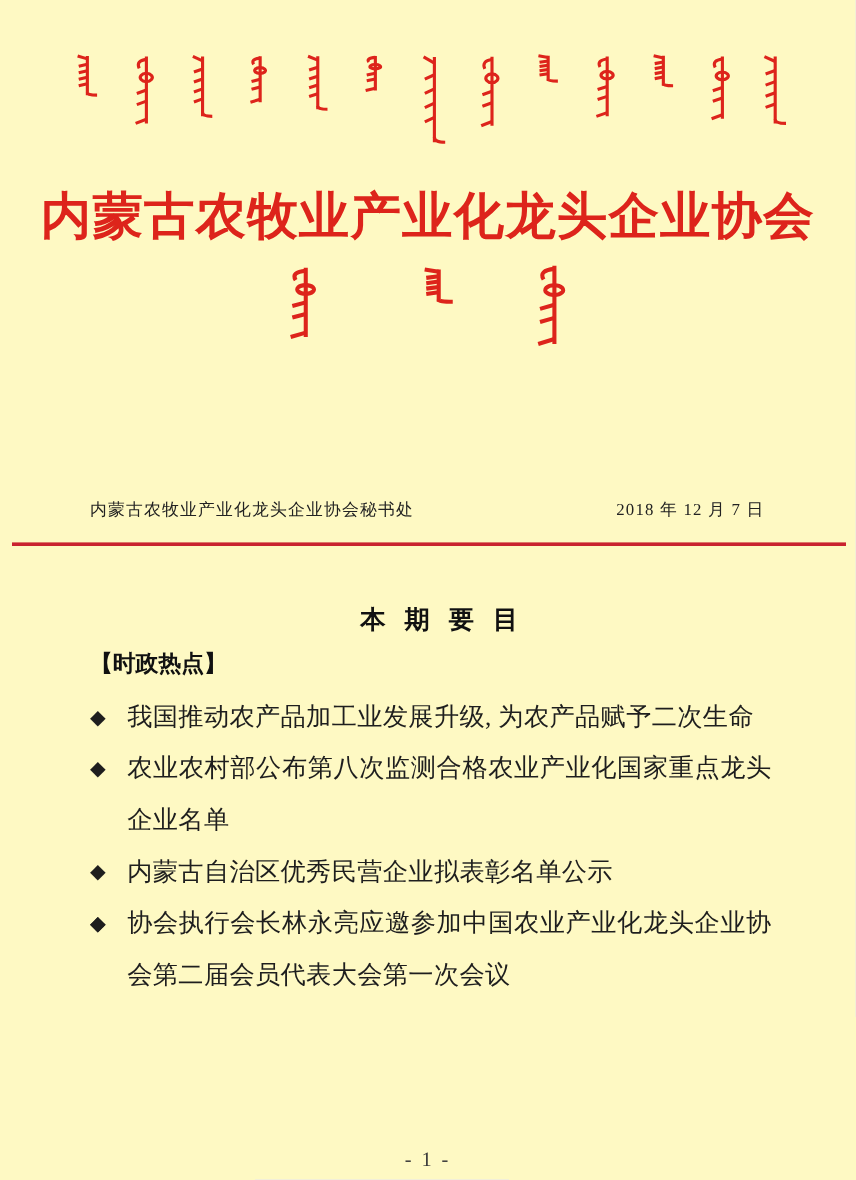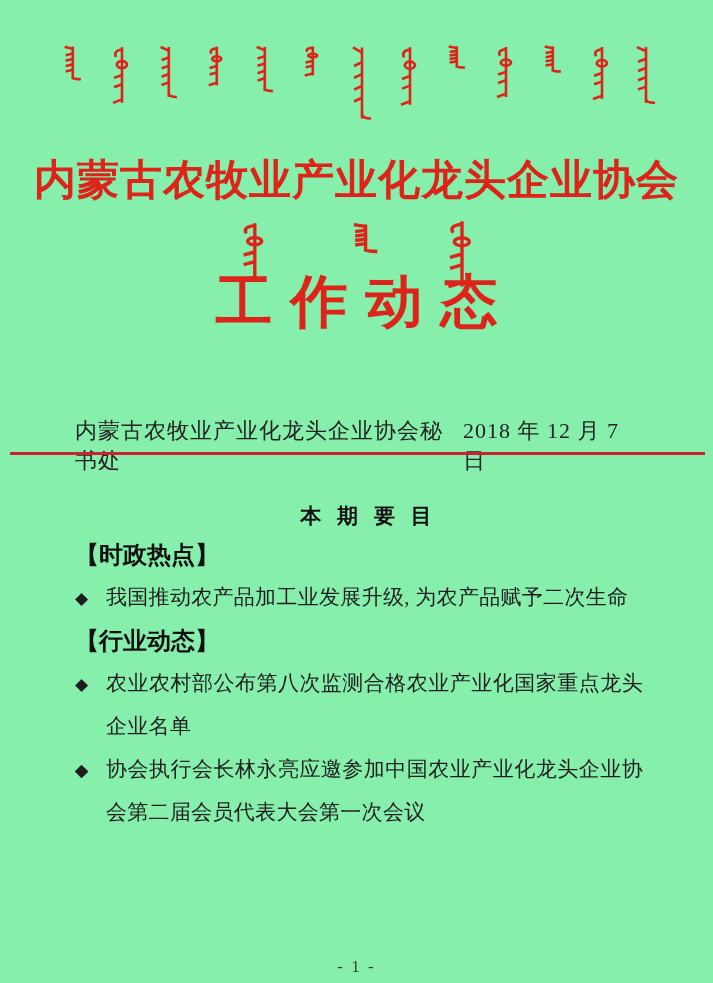--- a/index.html
+++ b/index.html
@@ -1,20 +1,20 @@
 <!DOCTYPE html>
 <html><head>
 <meta charset="utf-8">
 <style>
   html,body{margin:0;padding:0;background:#e8e8e8;}
   .page{
     position:relative;
     width:713px;height:983px;
     margin:0 auto;
-    background:#86efac;
+    background:#fef9c3;
     overflow:hidden;
     font-family:"Liberation Serif","DejaVu Serif",serif;
     color:#1c1c1c;
   }
   
   .mg{position:absolute;left:0;stroke:#dd241b;fill:none;}
   .mg-banner{top:40px;width:713px;height:132px;stroke-width:2.6;}
   .mg-mid{top:212px;width:713px;height:100px;stroke-width:3.4;}
   
   .org-title{
@@ -32,41 +32,41 @@
   }
   .issue-line{
     position:absolute;top:366px;left:0;width:100%;
     text-align:center;
     font-size:22px;font-weight:bold;letter-spacing:2px;
     color:#111;white-space:nowrap;
   }
   .pub-row{
     position:absolute;top:416px;left:75px;right:76px;
     display:flex;justify-content:space-between;align-items:baseline;
-    font-size:22px;letter-spacing:1px;color:#222;
+    font-size:14px;letter-spacing:1px;color:#222;
   }
   .red-rule{
     position:absolute;top:452px;left:10px;right:8px;
     border:none;border-top:3px solid #c9232f;margin:0;
   }
   
   .toc-heading{
     position:absolute;top:490px;left:0;width:100%;
     text-align:center;
     font-family:"Liberation Sans","DejaVu Sans",sans-serif;
     font-size:21px;font-weight:bold;letter-spacing:5px;
     color:#111;margin:12px;
   }
   .toc{
     position:absolute;top:533px;left:75px;right:70px;
     font-size:21px;line-height:43px;color:#1e1e1e;
   }
   .toc-section-label{
-    font-family:Liberation Sans, sans-serif;
-    font-weight:bold;font-size:24px;color:#111;
+    font-family:Liberation Mono, monospace;
+    font-weight:bold;font-size:19px;color:#111;
   }
   .toc-item{
     position:relative;
     padding-left:31px;
     text-align:justify;
     letter-spacing:0.3px;
   }
   .toc-item .bullet{
     position:absolute;left:0;top:1px;
     font-size:17px;letter-spacing:0;
@@ -118,48 +118,46 @@
   </svg>
 
   <h1 class="org-title">内蒙古农牧业产业化龙头企业协会</h1>
 
   <svg class="mg mg-mid" xmlns="http://www.w3.org/2000/svg">
     <use href="#mgw2" transform="translate(238,10) scale(1.40,0.60)"></use>
     <use href="#mgw1" transform="translate(350,12) scale(1.30,0.28)"></use>
     <use href="#mgw2" transform="translate(444,8)  scale(1.50,0.68)"></use>
   </svg>
 
-  <div class="bulletin-title">工作动态</div>
 
 
   <div class="pub-row">
     <span>内蒙古农牧业产业化龙头企业协会秘书处</span>
     <span>2018 年 12 月 7 日</span>
   </div>
 
   <hr class="red-rule">
 
   <h2 class="toc-heading">本 期 要 目</h2>
 
   <div class="toc">
 
     <div class="toc-section-label">【时政热点】</div>
 
     <div class="toc-item">
       <span class="bullet">◆</span><span>我国推动农产品加工业发展升级, 为农产品赋予二次生命</span>
     </div>
 
-    <div class="toc-section-label">【行业动态】</div>
 
     <div class="toc-item">
       <span class="bullet">◆</span><span>农业农村部公布第八次监测合格农业产业化国家重点龙头企业名单</span>
     </div>
 
     <div class="toc-item">
-      <span class="bullet">◆</span>
+      <span class="bullet">◆</span><span>内蒙古自治区优秀民营企业拟表彰名单公示</span>
     </div>
 
     <div class="toc-item">
       <span class="bullet">◆</span>
     </div>
 
 
     <div class="toc-item">
       <span class="bullet">◆</span><span>协会执行会长林永亮应邀参加中国农业产业化龙头企业协会第二届会员代表大会第一次会议</span>
     </div>

